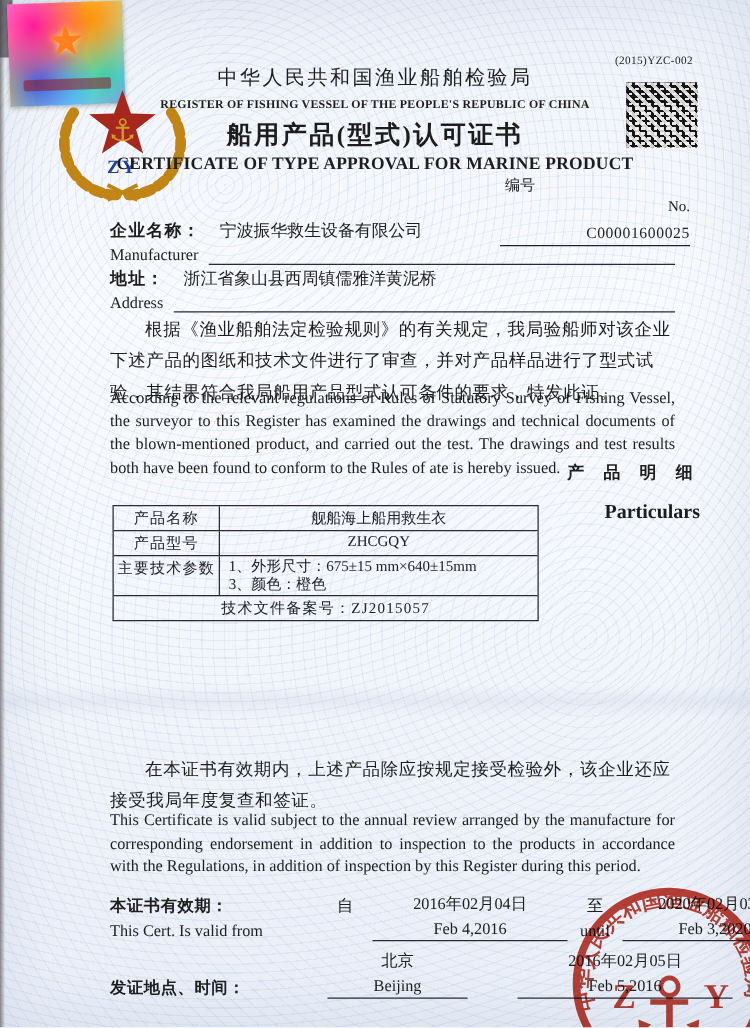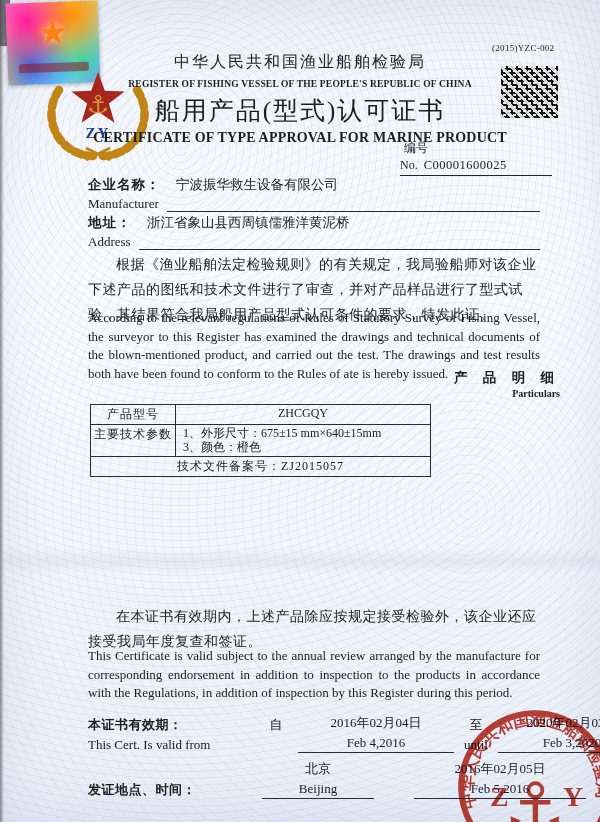--- a/index.html
+++ b/index.html
@@ -30,33 +30,33 @@
     font-size:34px;color:rgba(255,120,20,.9);text-shadow:0 0 6px rgba(255,230,120,.9);}
   .hologram .holo-band{position:absolute;left:12%;bottom:12px;width:76%;height:9px;background:rgba(150,20,30,.55);border-radius:2px;}
 
   
   .emblem{position:absolute;left:38px;top:52px;width:120px;height:116px;}
 
   
   .header{position:absolute;left:40px;top:52px;width:520px;text-align:center;}
   .authority-cn{font-size:16px;letter-spacing:2px;font-weight:500;}
   .authority-en{margin-top:6px;font-size:9.5px;font-weight:bold;letter-spacing:.2px;}
-  .title-cn{margin-top:5px;font-size:25px;letter-spacing:2px;font-weight:400;}
+  .title-cn{margin-top:5px;font-size:20px;letter-spacing:2px;font-weight:700;}
   .title-en{margin-top:3px;font-size:14px;font-weight:bold;letter-spacing:.2px;}
   .form-code{position:absolute;left:492px;top:43px;font-size:9px;letter-spacing:.3px;}
   .qr{position:absolute;left:501px;top:66px;width:57px;height:52px;
     background-image:
       repeating-linear-gradient(45deg, rgba(242,242,242,.85) 0 3px, rgba(242,242,242,0) 3px 7px),
       repeating-linear-gradient(90deg,#151515 0 2px, rgba(0,0,0,0) 2px 5px),
       repeating-linear-gradient(0deg,#151515 0 2px,#e8e8e8 2px 4px);}
 
   
   .no-block{position:absolute;left:400px;top:140px;width:152px;font-size:12px;}
   .no-block .cn{margin-left:4px;}
-  .no-line{display:flex;align-items:flex-end;gap:6px;border-bottom:1.4px solid #23232b;padding-bottom:2px;margin-top:1px;}
+  .no-line{display:flex;align-items:flex-end;gap:6px;border-bottom:1.4px solid #23232b;padding-bottom:2px;margin-top:1px;flex-direction:column;}
   .no-line .num{font-size:12.5px;letter-spacing:.5px;}
 
   
   .field{position:absolute;left:88px;width:452px;}
   .field .cn-line{font-size:13.5px;}
   .field .cn-line .lbl{font-weight:bold;letter-spacing:1px;}
   .field .cn-line .val{margin-left:12px;}
   .field .en-line{display:flex;align-items:flex-end;font-size:13px;margin-top:2px;}
   .field .en-line .rule{flex:1;border-bottom:1.3px solid #2a2a33;margin-left:8px;height:14px;}
   .f-manufacturer{top:176px;}
@@ -67,21 +67,21 @@
   .cn-para{font-size:14px;line-height:25px;text-indent:2em;letter-spacing:.5px;}
   .en-para{font-size:13px;line-height:18.5px;text-align:justify;}
   .p-statement-cn{top:252px;}
   .p-statement-en{top:309px;}
   .p-review-cn{top:604px;}
   .p-review-en{top:647px;}
 
   
   .part-head{position:absolute;left:40px;top:369px;width:520px;text-align:right;}
   .part-head .cn{font-size:13.5px;font-weight:bold;letter-spacing:6px;}
-  .part-head .en{font-size:10px;font-weight:bold;margin-top:1px;}
+  .part-head .en{font-size:16px;font-weight:bold;margin-top:14px;}
   .ptable{position:absolute;left:90px;top:404px;width:339px;border:1.2px solid #2b2b33;font-size:12px;color:#202028;}
   .tr{display:flex;border-top:1px solid #2b2b33;}
   .tr:first-child{border-top:none;}
   .tc{padding:1px 2px;}
   .th{width:80px;text-align:center;border-right:1px solid #2b2b33;letter-spacing:1px;flex-shrink:0;}
   .tv{flex:1;text-align:center;}
   .pl{flex:1;text-align:left;padding-left:7px;line-height:13.5px;padding-top:2px;padding-bottom:2px;}
   .tc.file{flex:1;text-align:center;letter-spacing:1px;}
 
   
@@ -171,20 +171,24 @@
   <div class="para cn-para p-statement-cn">根据《渔业船舶法定检验规则》的有关规定，我局验船师对该企业下述产品的图纸和技术文件进行了审查，并对产品样品进行了型式试验，其结果符合我局船用产品型式认可条件的要求，特发此证。</div>
   <div class="para en-para p-statement-en">According to the relevant regulations of Rules of Statutory Survey of Fishing Vessel, the surveyor to this Register has examined the drawings and technical documents of the blown-mentioned product, and carried out the test.  The drawings and test results both have been found to conform to the Rules of ate is hereby issued.</div>
 
   <div class="part-head">
     <div class="cn">产 品 明 细</div>
     <div class="en">Particulars</div>
   </div>
 
   <div class="ptable">
     <div class="tr">
+      <div class="tc th">产品名称</div>
+      <div class="tc tv">舰船海上船用救生衣</div>
+    </div>
+    <div class="tr">
       <div class="tc th">产品型号</div>
       <div class="tc tv">ZHCGQY</div>
     </div>
     <div class="tr">
       <div class="tc th">主要技术参数</div>
       <div class="tc pl">
         <div>1、外形尺寸：675±15 mm×640±15mm</div>
         <div>3、颜色：橙色</div>
       </div>
     </div>

